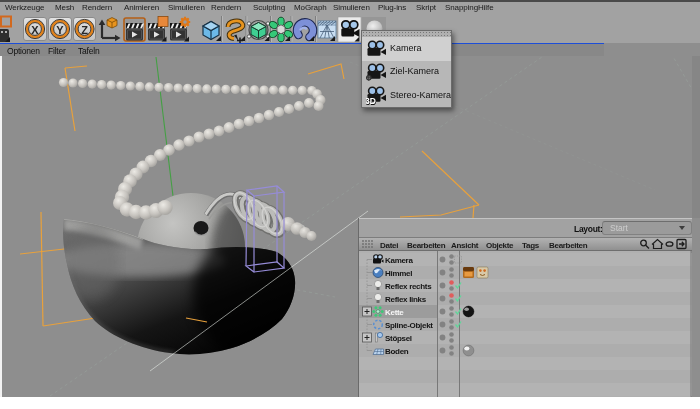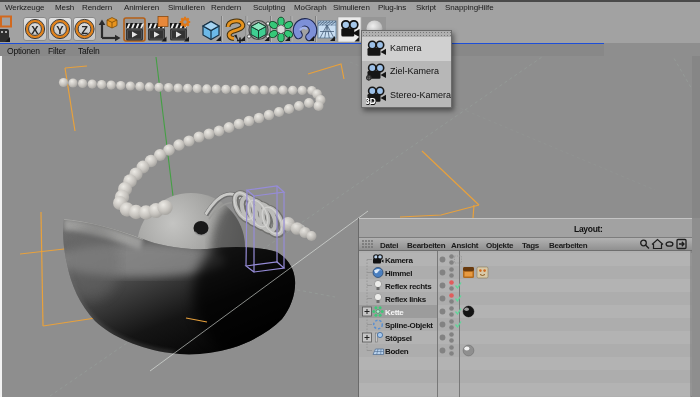--- a/index.html
+++ b/index.html
@@ -414,20 +414,24 @@
     <path d="M186 318 L207 322" stroke="#e8a13c" stroke-width="1.2" fill="none"></path>
 
     <path d="M150 371 L368 211" stroke="#e9eee9" stroke-width="0.9" opacity="0.65" fill="none"></path>
   </svg>
   <div id="leftwhite"></div>
   <div id="rstrip" class="abs" style="left:692px;top:56px;width:8px;height:162px;background:#868686"></div>
 
   <div id="om" class="abs" style="left:358px;top:218px;width:334px;height:179px;background:#b0b0b0;border-left:1px solid #6a6a6a;border-right:1px solid #757575;box-sizing:border-box;">
     <div class="abs" style="left:0;top:0;width:333px;height:19px;background:#a2a2a2;border-top:1px solid #c4c4c4;box-sizing:border-box;"></div>
     <span class="abs" style="left:215px;top:6px;font-size:8.5px;letter-spacing:-0.3px;font-weight:bold;color:#111;">Layout:</span>
+    <div class="abs" style="left:243px;top:3px;width:88px;height:12px;background:#9b9b9b;border:1px solid #818181;border-top-color:#6e6e6e;border-radius:3px;">
+      <span class="abs" style="left:7px;top:1px;font-size:8.5px;color:#cdcdcd;">Start</span>
+      <div class="abs" style="left:76px;top:4px;width:0;height:0;border-left:3.5px solid transparent;border-right:3.5px solid transparent;border-top:4.5px solid #3c3c3c;"></div>
+    </div>
     <div class="abs" style="left:0;top:19px;width:333px;height:14px;background:linear-gradient(#b2b2b2,#909090);border-top:1px solid #7d7d7d;border-bottom:1px solid #6e6e6e;box-sizing:border-box;"></div>
     <svg class="abs" style="left:2px;top:21px" width="12" height="10" viewBox="0 0 12 10">
       <g fill="#6e6e6e">
           <circle cx="2" cy="2" r="0.9"></circle>
           <circle cx="5" cy="2" r="0.9"></circle>
           <circle cx="8" cy="2" r="0.9"></circle>
           <circle cx="11" cy="2" r="0.9"></circle>
       <circle cx="2" cy="5" r="0.9"></circle>
           <circle cx="5" cy="5" r="0.9"></circle>
           <circle cx="8" cy="5" r="0.9"></circle>

